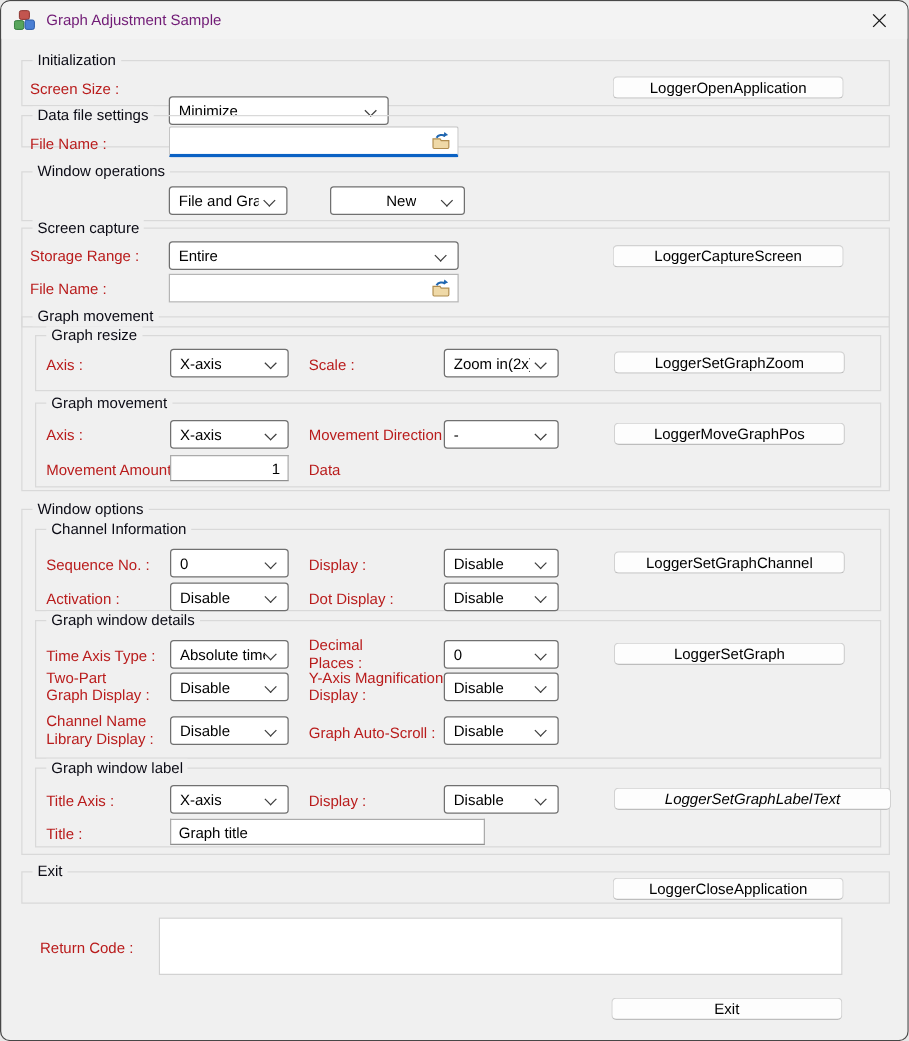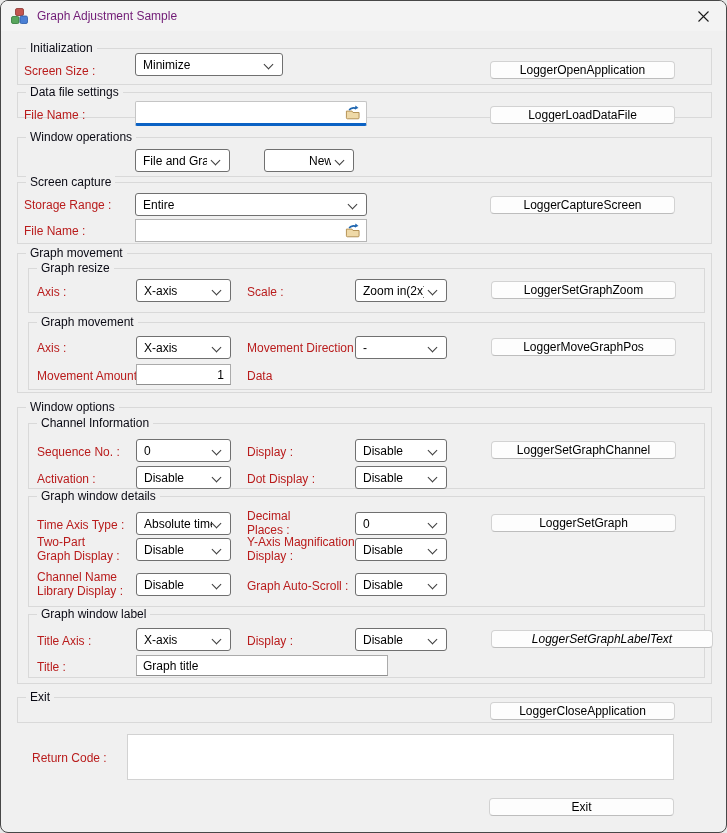--- a/index.html
+++ b/index.html
@@ -42,56 +42,55 @@
     <div class="close-btn">
       <svg width="13" height="13" viewBox="0 0 13 13">
         <path d="M1.5 1.5 L11.5 11.5 M11.5 1.5 L1.5 11.5" stroke="#1a1a1a" stroke-width="1.1" fill="none"></path>
       </svg>
     </div>
   </div>
 
   <div class="groupbox" style="left:16px;top:47px;width:695px;height:37px;">
     <span class="glabel">Initialization</span>
     <span class="lbl" style="left:6px;top:15px;">Screen Size :</span>
-    <div class="combo" style="left:117px;top:4px;width:148px;">
+    <div class="combo" style="left:117px;top:28px;width:176px;">
       <span class="val">Minimize</span>
       <span class="chev"></span>
     </div>
     <div class="btn" style="left:472px;top:12px;width:185px;">LoggerOpenApplication</div>
   </div>
 
   <div class="groupbox" style="left:16px;top:91px;width:695px;height:26px;">
     <span class="glabel">Data file settings</span>
     <span class="lbl" style="left:6px;top:15px;">File Name :</span>
     <div class="filewrap focused" style="left:117px;top:8px;width:232px;height:25px;">
       <input type="text" value="" style="">
       <span class="browse">
         <svg width="19" height="15" viewBox="0 0 20 16">
           <path d="M3.5 6.5 h6 l1 1.5 h6.5 V13.7 a1 1 0 0 1 -1 1 H4.5 a1 1 0 0 1 -1 -1 z" fill="#efd9a7" stroke="#b08d4f"></path>
           <path d="M6.5 5.5 a5 4.4 0 0 1 7.5 -1.4" fill="none" stroke="#1f66b0" stroke-width="1.8"></path>
           <path d="M13.2 0.6 l3.2 2.6 -4 1.4 z" fill="#1f66b0"></path>
         </svg>
       </span>
     </div>
-    <div class="btn" style="left:472px;top:13px;width:185px;">LoggerLoadDataFile</div>
   </div>
 
   <div class="groupbox" style="left:16px;top:136px;width:695px;height:40px;">
     <span class="glabel">Window operations</span>
     <div class="combo" style="left:117px;top:11px;width:95px;">
       <span class="val">File and Graph</span>
       <span class="chev"></span>
     </div>
-    <div class="combo" style="left:246px;top:11px;width:90px;padding-left:44px;">
+    <div class="combo" style="left:246px;top:11px;width:108px;padding-left:44px;">
       <span class="val">New</span>
       <span class="chev"></span>
     </div>
   </div>
 
-  <div class="groupbox" style="left:16px;top:181px;width:695px;height:62px;">
+  <div class="groupbox" style="left:16px;top:181px;width:695px;height:80px;">
     <span class="glabel">Screen capture</span>
     <span class="lbl" style="left:6px;top:15px;">Storage Range :</span>
     <div class="combo" style="left:117px;top:10px;width:232px;">
       <span class="val">Entire</span>
       <span class="chev"></span>
     </div>
     <div class="btn" style="left:472px;top:13px;width:185px;">LoggerCaptureScreen</div>
     <span class="lbl" style="left:6px;top:41px;">File Name :</span>
     <div class="filewrap" style="left:117px;top:36px;width:232px;height:23px;">
       <input type="text" value="" style="">

